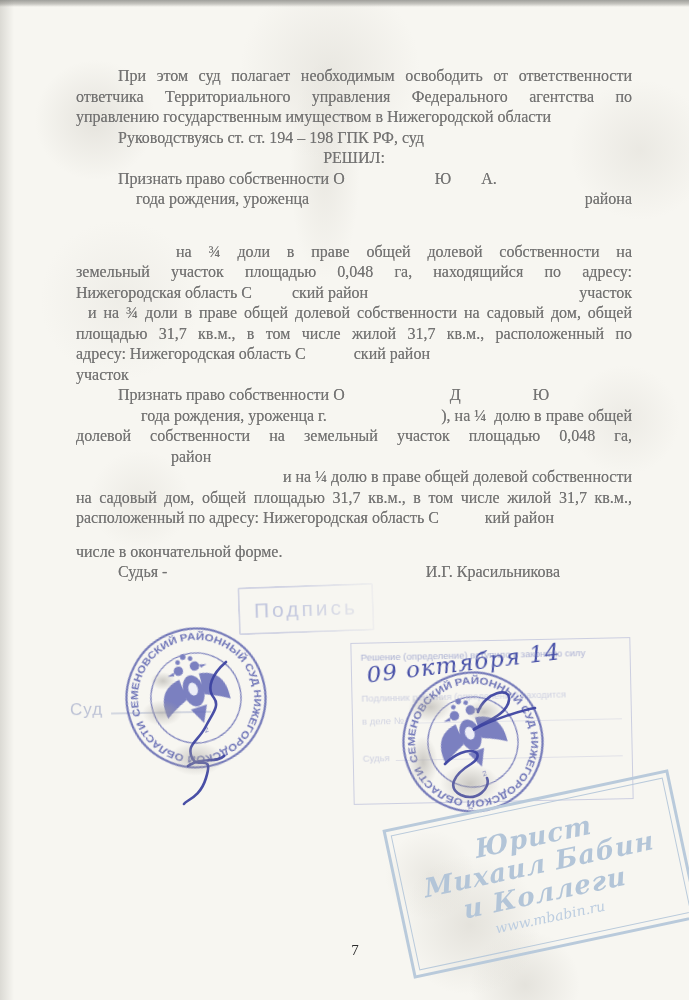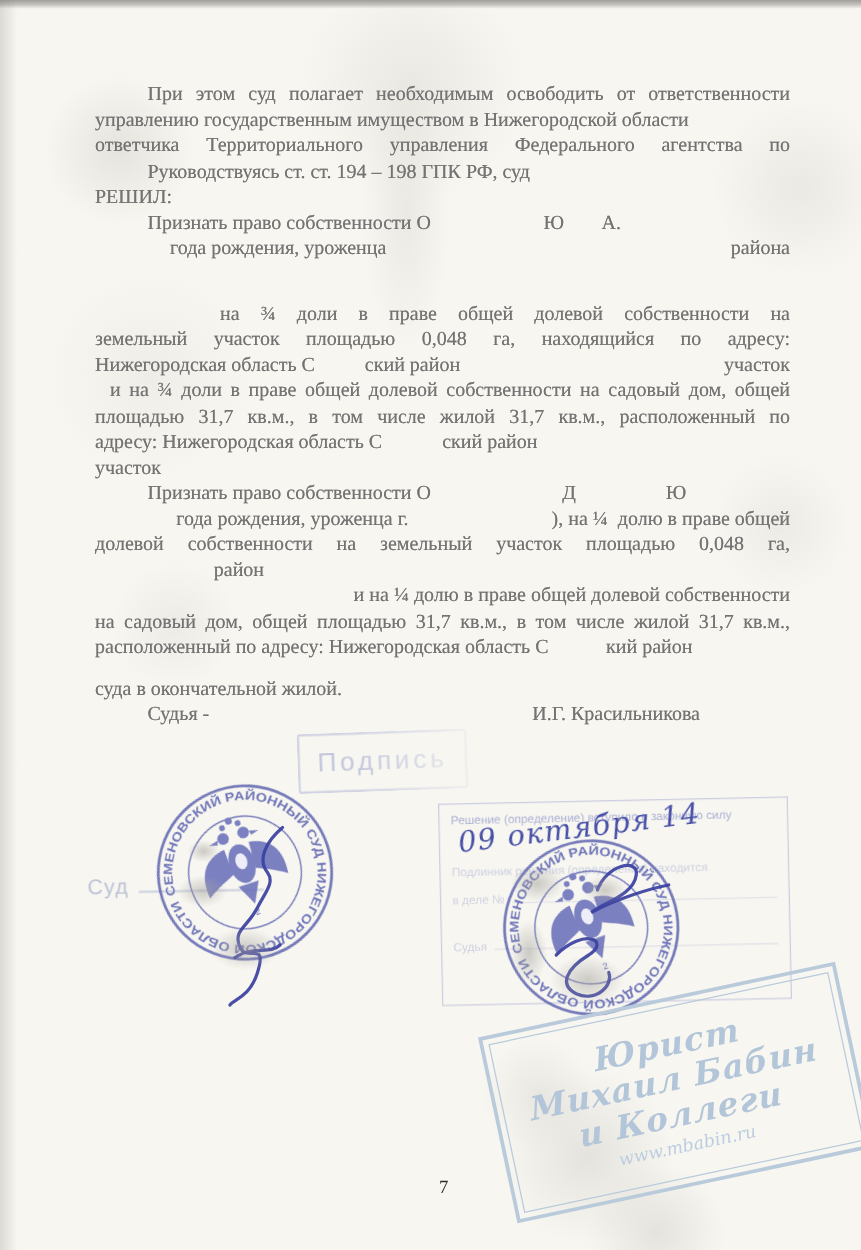--- a/index.html
+++ b/index.html
@@ -24,21 +24,21 @@
     radial-gradient(circle 55px at 525px 985px, rgba(201,198,190,.4), transparent 100%),
     radial-gradient(circle 80px at 120px 300px, rgba(214,211,203,.25), transparent 100%),
     radial-gradient(circle 45px at 430px 875px, rgba(208,205,197,.35), transparent 100%);}
   .smudge{position:absolute;border-radius:50%;
     background:radial-gradient(rgba(168,165,160,.55),rgba(168,165,160,0) 70%);}
   
   .doc-body{position:absolute;left:76px;top:66px;width:556px;color:#737373;
     font-size:16px;text-shadow:0 0 .5px rgba(35,34,31,.45);}
   .line{height:20.5px;line-height:20.5px;}
   .line.l{text-align:left;white-space:pre;}
-  .line.c{}
+  .line.c{text-align:center;}
   .line.j{text-align:justify;text-align-last:justify;white-space:normal;}
   .line.f{display:flex;align-items:center;}
   .seg{white-space:pre;flex:0 0 auto;}
   .gapf{display:inline-block;flex:0 0 auto;}
   .gapg{flex:1 1 auto;}
   
   .podpis{position:absolute;left:238px;top:585px;width:132px;height:44px;
     border:2.5px solid rgba(150,158,205,.38);border-radius:2px;
     display:flex;align-items:center;justify-content:center;
     transform:rotate(-2deg);filter:blur(.3px);
@@ -91,22 +91,22 @@
 <body>
 
 <div class="page">
 
   <div class="blotches"></div>
   <div class="edge-top"></div>
   <div class="edge-left"></div>
 
   <div class="doc-body">
       <div class="line j" style="text-indent: 42px;">При этом суд полагает необходимым освободить от ответственности</div>
+      <div class="line j">ответчика Территориального управления Федерального агентства по</div>
       <div class="line l">управлению государственным имуществом в Нижегородской области</div>
-      <div class="line j">ответчика Территориального управления Федерального агентства по</div>
       <div class="line l" style="text-indent: 42px;">Руководствуясь ст. ст. 194 – 198 ГПК РФ, суд</div>
       <div class="line c">РЕШИЛ:</div>
       <div class="line f" style="padding-left: 42px;">
         <span class="seg">Признать право собственности О</span>
         <span class="gapf" style="width: 90px;"></span>
         <span class="seg">Ю</span>
         <span class="gapf" style="width: 30px;"></span>
         <span class="seg">А.</span>
       </div>
       <div class="line f">
@@ -154,21 +154,21 @@
         <span class="gapg" style="flex-grow: 1;"></span>
         <span class="seg">и на ¼ долю в праве общей долевой собственности</span>
       </div>
       <div class="line j">на садовый дом, общей площадью 31,7 кв.м., в том числе жилой 31,7 кв.м.,</div>
       <div class="line f">
         <span class="seg">расположенный по адресу: Нижегородская область С</span>
         <span class="gapf" style="width: 46px;"></span>
         <span class="seg">кий район</span>
       </div>
       <div class="line" style="height: 13px;"></div>
-      <div class="line l">суда в окончательной жилой.</div>
+      <div class="line l">числе в окончательной форме.</div>
       <div class="line f" style="padding-left: 42px;">
         <span class="seg">Судья -</span>
         <span class="gapg" style="flex-grow: 1;"></span>
         <span class="seg">И.Г. Красильникова</span>
         <span class="gapf" style="width: 72px;"></span>
       </div>
     </div>
 
   <div class="podpis">
     <span>Подпись</span>

